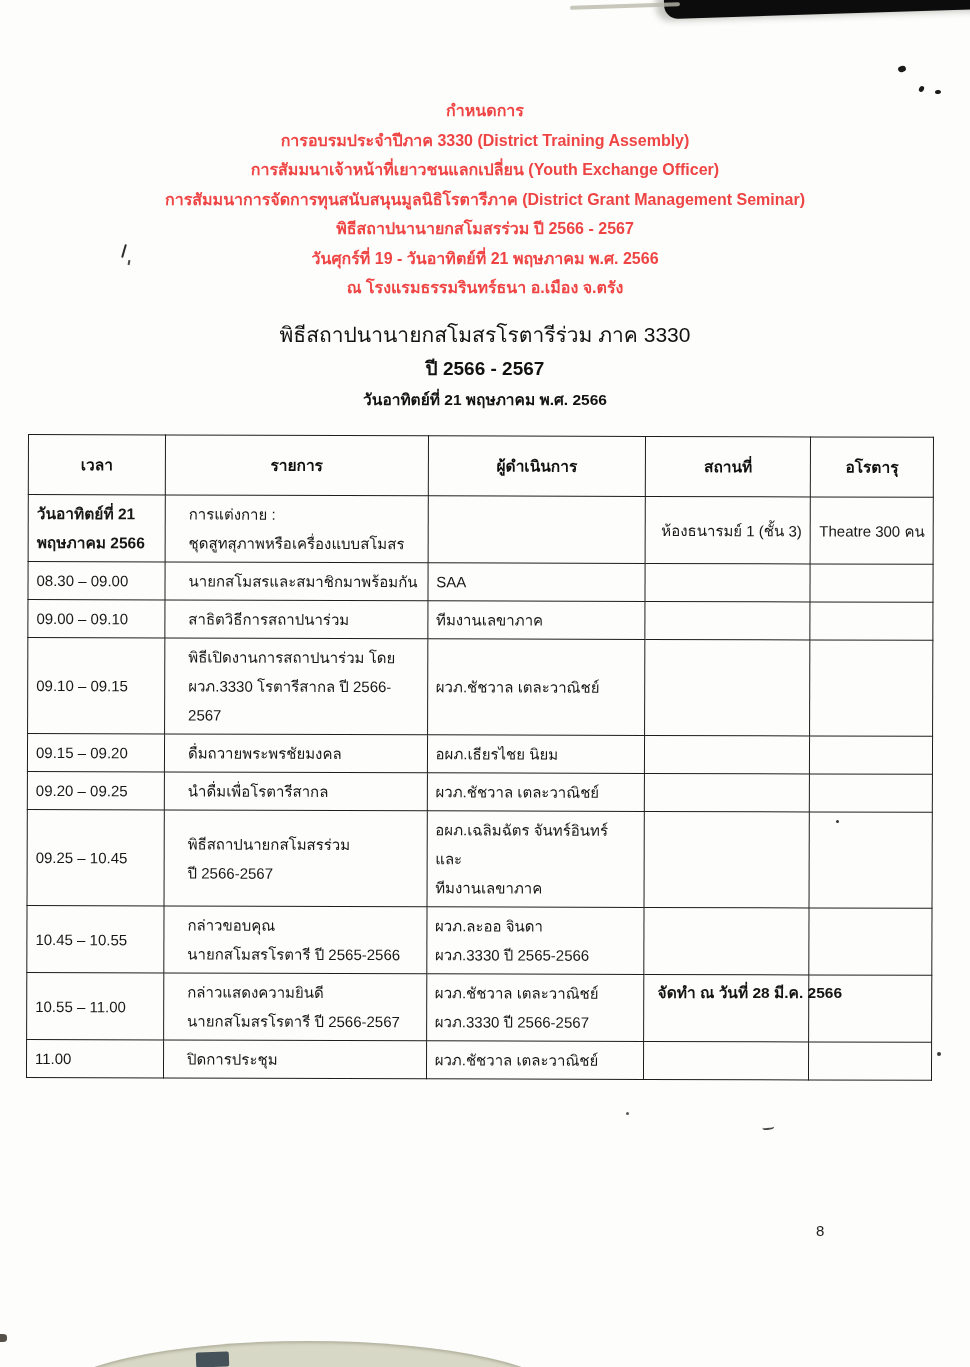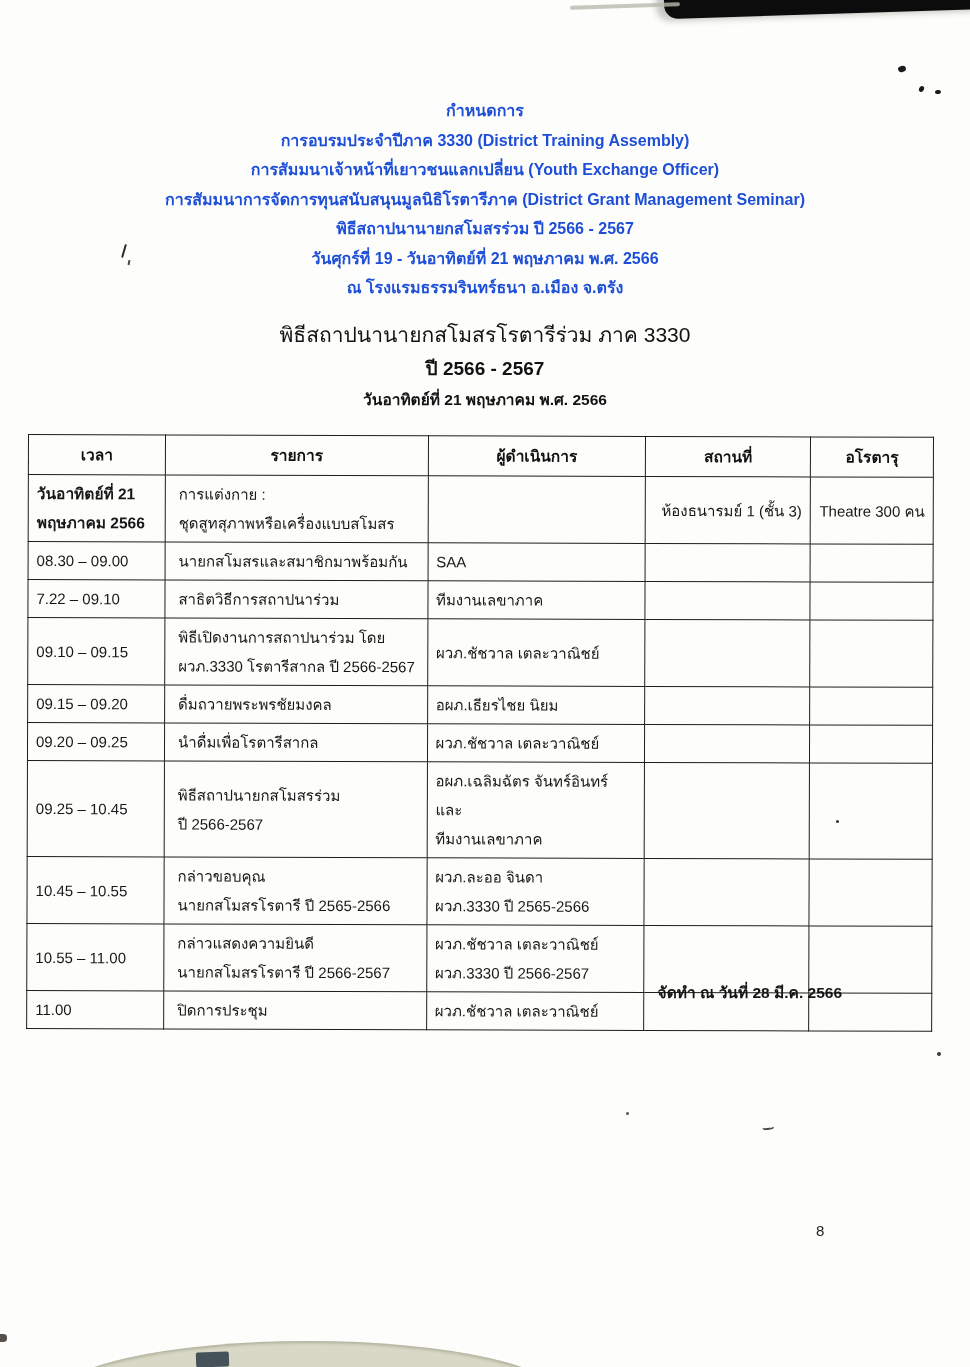--- a/index.html
+++ b/index.html
@@ -8,21 +8,21 @@
     position:relative;
     background:#fdfdfb;
     overflow:hidden;
     font-family:"Liberation Sans", sans-serif;
     color:#161616;
   }
   
   .doc-header {
     position:absolute; top:96px; left:0; width:100%;
     text-align:center; font-weight:bold; font-size:16px; line-height:29.5px;
-    color:#1d4ed8;
+    color:#ef4444;
   }
   
   .section-title {
     position:absolute; top:318px; left:0; width:100%;
     text-align:center; color:#121212;
   }
   .section-title .st1 { font-size:21px; font-weight:normal; line-height:34px; }
   .section-title .st2 { font-size:19px; font-weight:bold; line-height:33px; }
   .section-title .st3 { font-size:15.5px; font-weight:bold; line-height:30px; }
   
@@ -34,27 +34,27 @@
     width:100%; border-collapse:collapse;
     font-size:15px; color:#171717;
   }
   th, td {
     border:1.6px solid #1e1e1e;
     vertical-align:middle;
     padding:4px 8px;
   }
   th {
     font-weight:bold; text-align:center; font-size:15.5px;
-    height:40px; color:#101010;
+    height:60px; color:#101010;
   }
   td { height:34px;border-radius:19px; }
   td .cell-line { line-height:29px; }
   td.time { padding-left:8px; white-space:nowrap; }
   td.time.bold { font-weight:bold; font-size:15.5px; }
-  td.item { padding-left:13px; }
+  td.item { padding-left:23px; }
   td.operator { }
   td.center { text-align:right; }
   
   .prepared-note {
     position:absolute; top:980px; right:128px;
     font-weight:bold; font-size:15.5px; color:#141414;
   }
   .page-number {
     position:absolute; top:1222px; left:816px;
     font-size:15px; color:#222;
@@ -185,21 +185,21 @@
             <div class="cell-line">นายกสโมสรและสมาชิกมาพร้อมกัน</div>
           </td>
           <td class="operator">
             <div class="cell-line">SAA</div>
           </td>
           <td class="location center"></td>
           <td class="note center"></td>
         </tr>
         <tr>
           <td class="time">
-            <div class="cell-line">7.22 – 09.10</div>
+            <div class="cell-line">09.00 – 09.10</div>
           </td>
           <td class="item">
             <div class="cell-line">สาธิตวิธีการสถาปนาร่วม</div>
           </td>
           <td class="operator">
             <div class="cell-line">ทีมงานเลขาภาค</div>
           </td>
           <td class="location center"></td>
           <td class="note center"></td>
         </tr>

